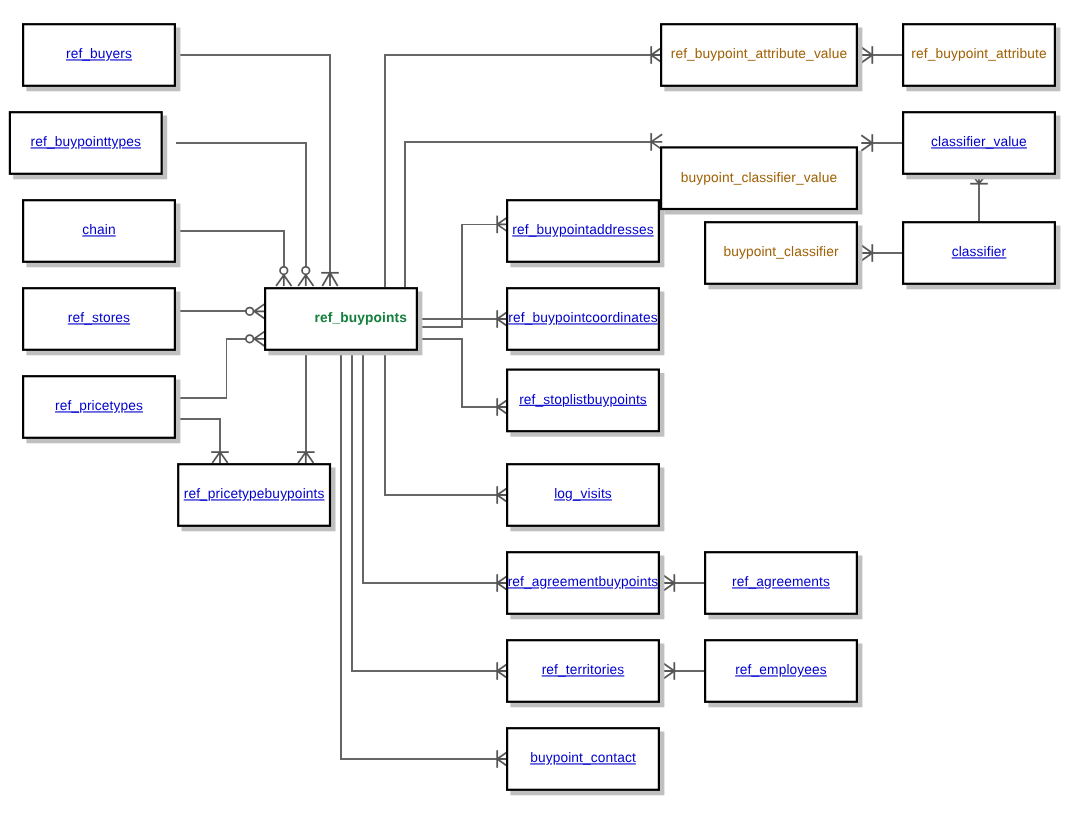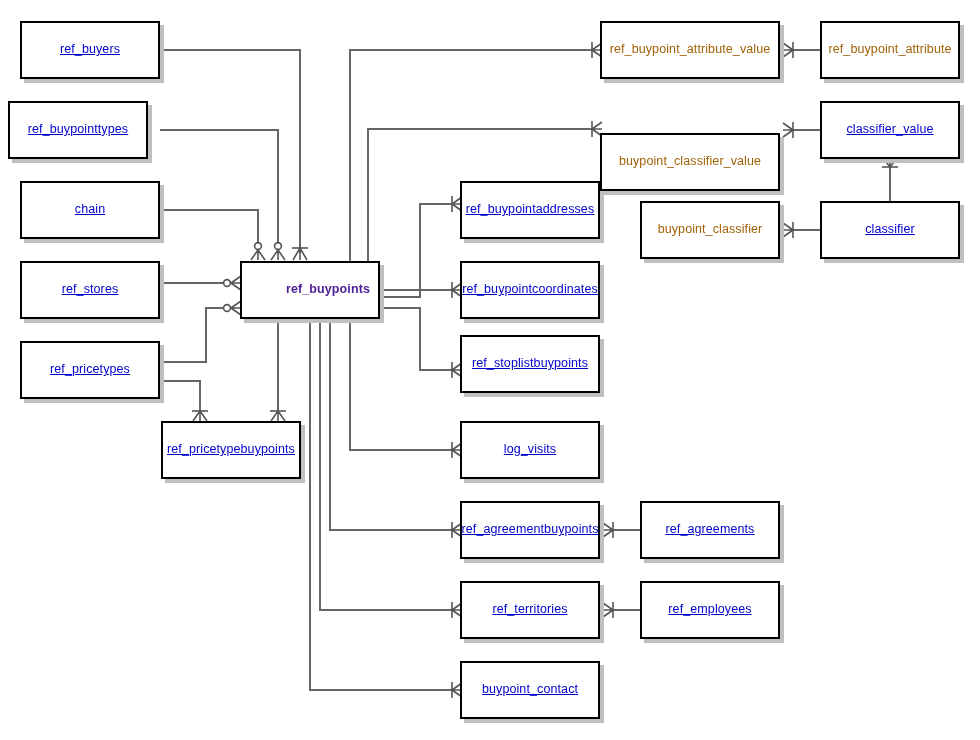--- a/index.html
+++ b/index.html
@@ -47,21 +47,21 @@
   .entity.link .label {
     color: #0000cc;
     text-decoration: underline;
     text-align: right;
   }
   .entity.plain .label {
     color: #a16207;
     text-decoration: none;
   }
   .entity.root .label {
-    color: #4c1d95;
+    color: #15803d;
     font-weight: bold;
     margin-left: 36px;
   }
 </style>
 </head>
 <body>
 
 <div id="canvas">
 
   <svg id="wires" viewBox="0 0 980 740" width="980" height="740" xmlns="http://www.w3.org/2000/svg">

